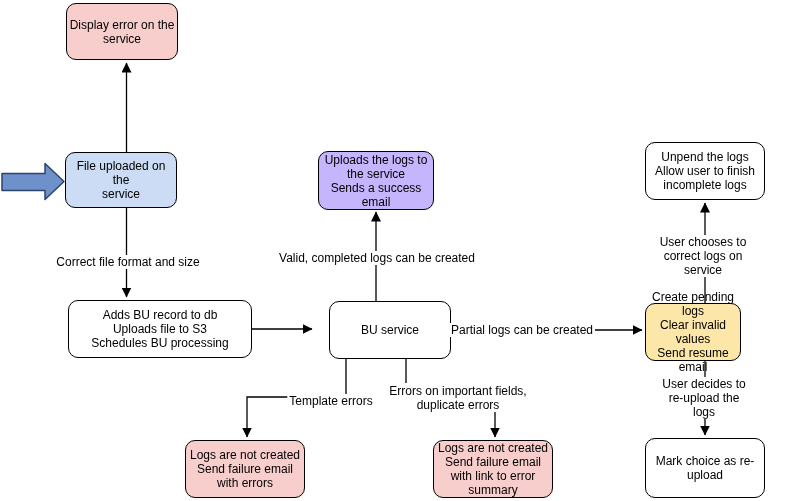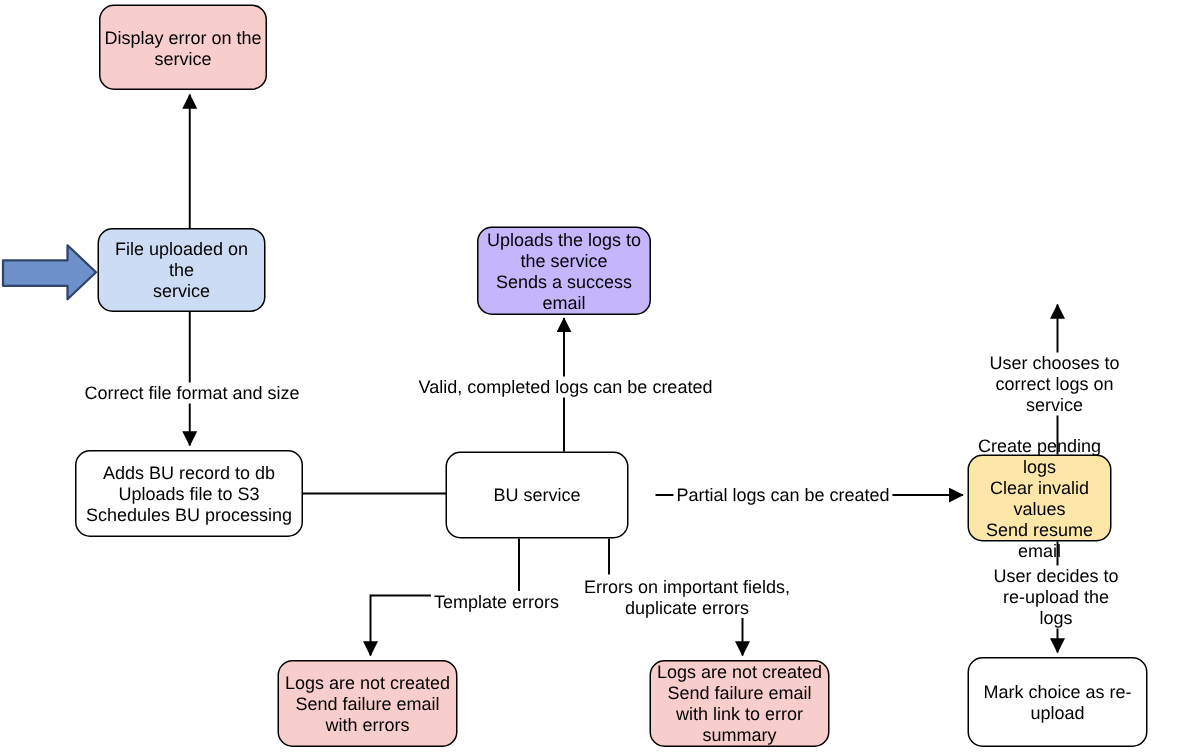--- a/index.html
+++ b/index.html
@@ -59,31 +59,34 @@
 
     <polygon points="2,173.5 45,173.5 45,163.5 64,181.5 45,199.5 45,190.5 2,190.5" fill="#6E91CB" stroke="#2E4469" stroke-width="1.5" stroke-linejoin="round"></polygon>
   </svg>
 
   <div class="node fill-pink" style="left:66px;  top:3px;   width:112px; height:57px;">Display error on the
 service</div>
 
   <div class="node fill-blue" style="left:65px;  top:152px; width:112px; height:56px;">File uploaded on the
 service</div>
 
-  <div class="node fill-white" style="left:50px;  top:300px; width:152px; height:58px;">Adds BU record to db
+  <div class="node fill-white" style="left:68px;  top:300px; width:184px; height:58px;">Adds BU record to db
 Uploads file to S3
 Schedules BU processing</div>
 
-  <div class="node fill-white" style="left:297px; top:301px; width:122px; height:58px;">BU service</div>
+  <div class="node fill-white" style="left:329px; top:301px; width:122px; height:58px;">BU service</div>
 
   <div class="node fill-green" style="left:318px; top:151px; width:116px; height:59px;">Uploads the logs to
 the service
 Sends a success
 email</div>
 
+  <div class="node fill-white" style="left:645px; top:142px; width:120px; height:58px;">Unpend the logs
+Allow user to finish
+incomplete logs</div>
 
   <div class="node fill-yellow" style="left:645px; top:303px; width:96px; height:58px;">Create pending logs
 Clear invalid values
 Send resume email</div>
 
   <div class="node fill-white" style="left:645px; top:438px; width:120px; height:60px;text-align:center;">Mark choice as re-
 upload</div>
 
   <div class="node fill-pink" style="left:185px; top:440px; width:120px; height:58px;">Logs are not created
 Send failure email

